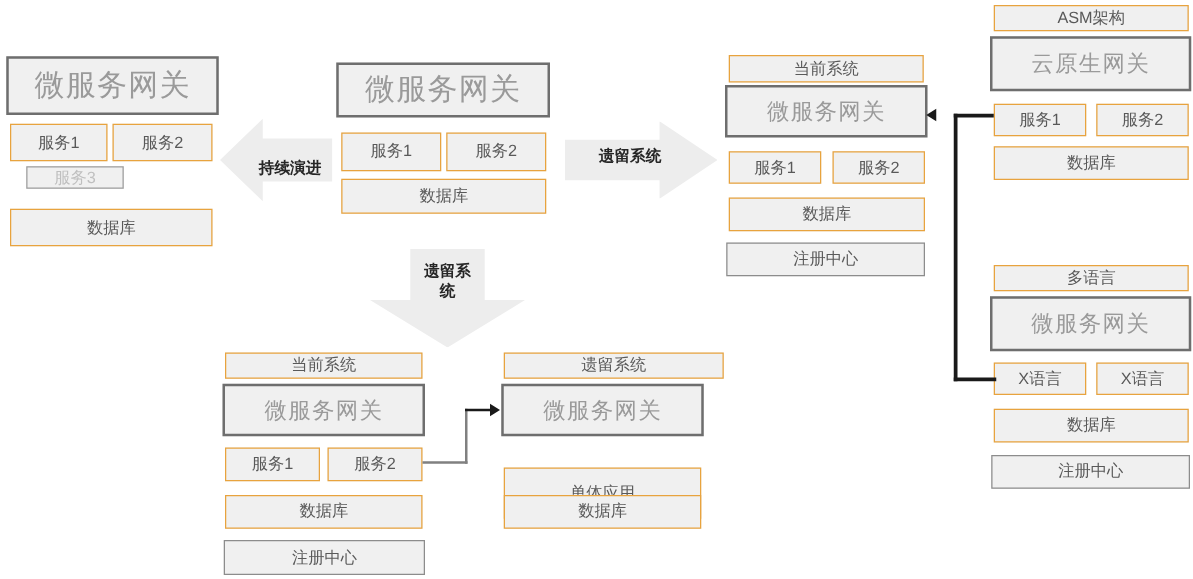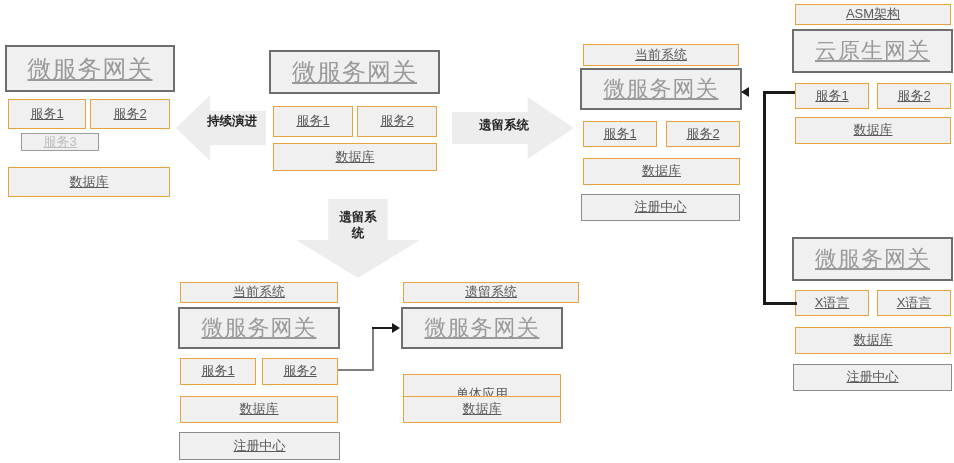--- a/index.html
+++ b/index.html
@@ -22,28 +22,27 @@
   .box {
     position: absolute;
     box-sizing: border-box;
     background: #F0F0F0;
     display: flex;
     align-items: center;
     justify-content: center;
     text-align: center;
     line-height: 1.15;
     white-space: nowrap;
-    text-decoration: underline;
   }
 
   
   .gateway {
     border: 2px solid #6E6E6E;
     color: #9A9A9A;
-    font-size: 22px;
+    font-size: 18px;
     letter-spacing: 1px;
   }
   .gateway-lg {
     font-size: 24px;
   }
 
   
   .orange {
     border: 1px solid #E8A33E;
     color: #595959;
@@ -112,21 +111,21 @@
     border-bottom: 5px solid transparent;
     border-right: 8px solid #1a1a1a;
   }
 </style>
 </head>
 <body>
 
 <div id="canvas">
 
   <div class="arrow-shape arrow-left" style="left:176px; top:95px; width:90px; height:66px;"></div>
-  <div class="arrow-label" style="left:196px; top:114px; width:72px;">持续演进</div>
+  <div class="arrow-label" style="left:196px; top:127px; width:72px;">持续演进</div>
 
   <div class="arrow-shape arrow-right" style="left:452px; top:97px; width:122px; height:62px;"></div>
   <div class="arrow-label" style="left:461px; top:118px; width:86px;">遗留系统</div>
 
   <div class="arrow-shape arrow-down" style="left:296px; top:199px; width:124px; height:79px;"></div>
   <div class="arrow-label" style="left:327px; top:210px; width:62px;">遗留系
 统</div>
 
   <div class="box gateway gateway-lg" style="left:5px; top:45px; width:170px; height:47px;">微服务网关</div>
   <div class="box orange" style="left:8px; top:99px; width:78px; height:30px;">服务1</div>
@@ -145,20 +144,21 @@
   <div class="box orange" style="left:666px; top:121px; width:74px; height:26px;">服务2</div>
   <div class="box orange" style="left:583px; top:158px; width:157px; height:27px;">数据库</div>
   <div class="box gray" style="left:581px; top:194px; width:159px; height:27px;">注册中心</div>
 
   <div class="box orange" style="left:795px; top:4px; width:156px; height:21px;">ASM架构</div>
   <div class="box gateway" style="left:792px; top:29px; width:161px; height:44px;">云原生网关</div>
   <div class="box orange" style="left:795px; top:83px; width:74px; height:26px;">服务1</div>
   <div class="box orange" style="left:877px; top:83px; width:74px; height:26px;">服务2</div>
   <div class="box orange" style="left:795px; top:117px; width:156px; height:27px;">数据库</div>
 
+  <div class="box orange" style="left:795px; top:212px; width:156px; height:21px;">多语言</div>
   <div class="box gateway" style="left:792px; top:237px; width:161px; height:44px;">微服务网关</div>
   <div class="box orange" style="left:795px; top:290px; width:74px; height:26px;">X语言</div>
   <div class="box orange" style="left:877px; top:290px; width:74px; height:26px;">X语言</div>
   <div class="box orange" style="left:795px; top:327px; width:156px; height:27px;">数据库</div>
   <div class="box gray" style="left:793px; top:364px; width:159px; height:27px;">注册中心</div>
 
   <div class="box orange" style="left:180px; top:282px; width:158px; height:21px;">当前系统</div>
   <div class="box gateway" style="left:178px; top:307px; width:162px; height:42px;">微服务网关</div>
   <div class="box orange" style="left:180px; top:358px; width:76px; height:27px;">服务1</div>
   <div class="box orange" style="left:262px; top:358px; width:76px; height:27px;">服务2</div>

